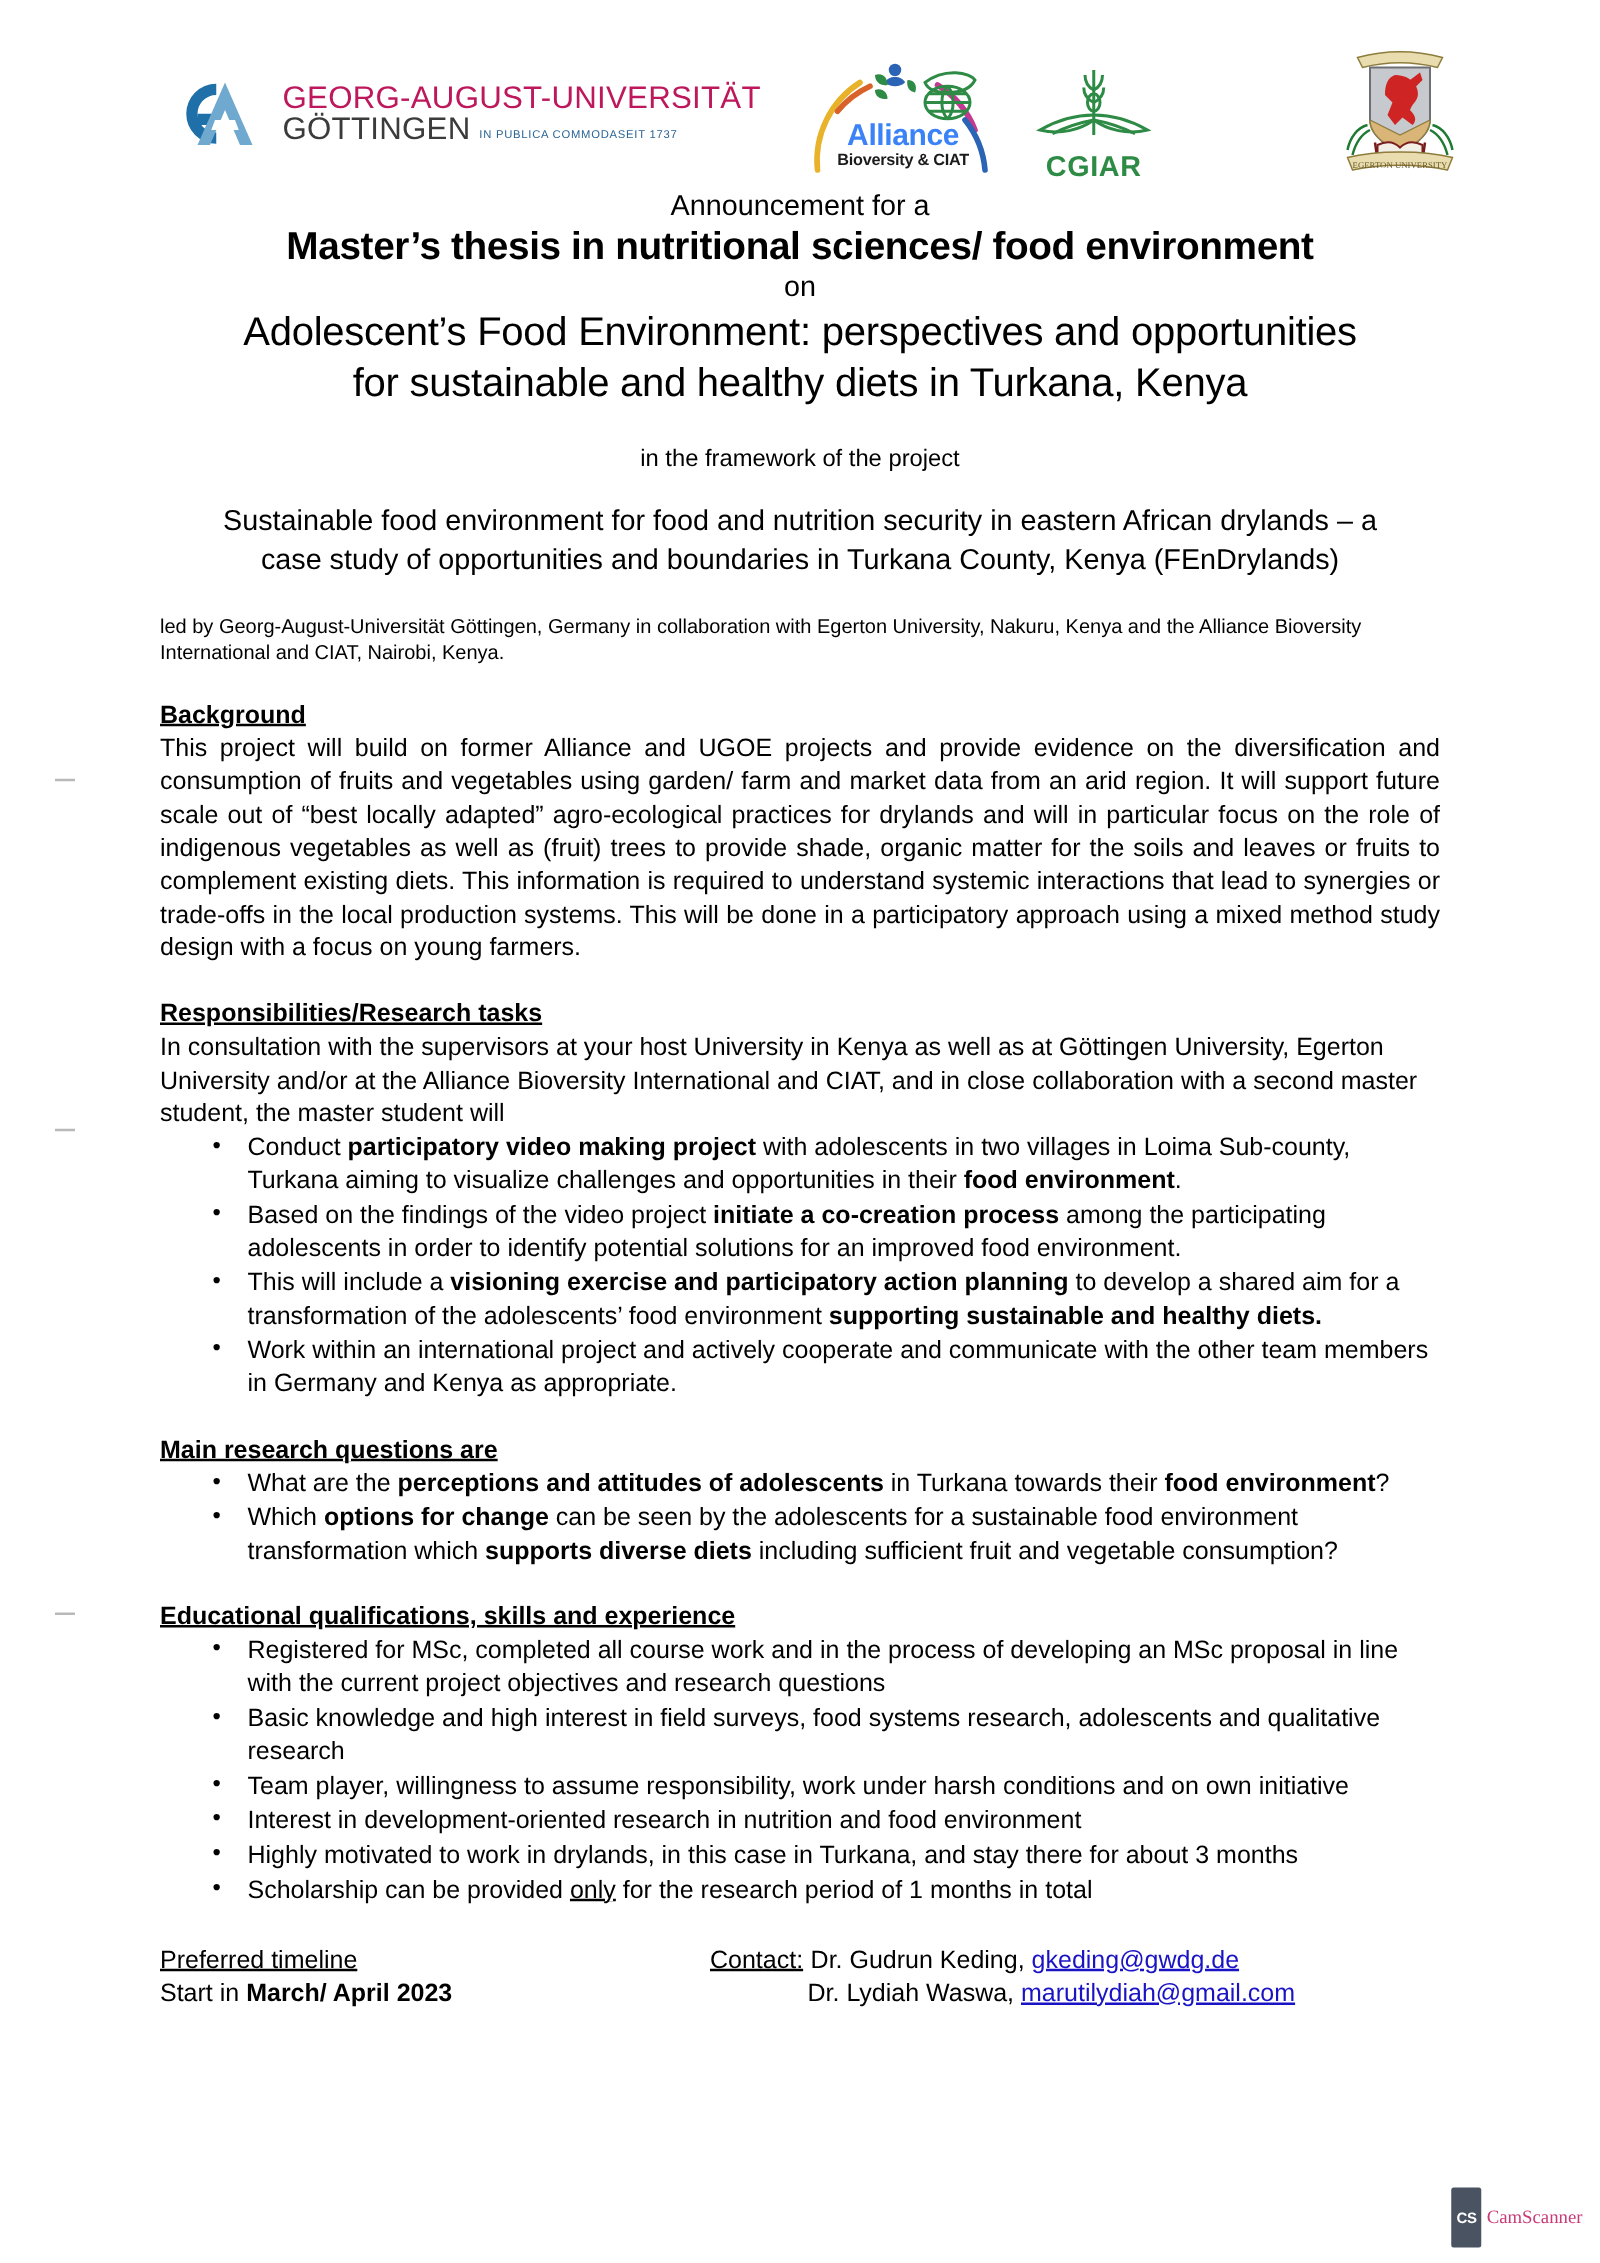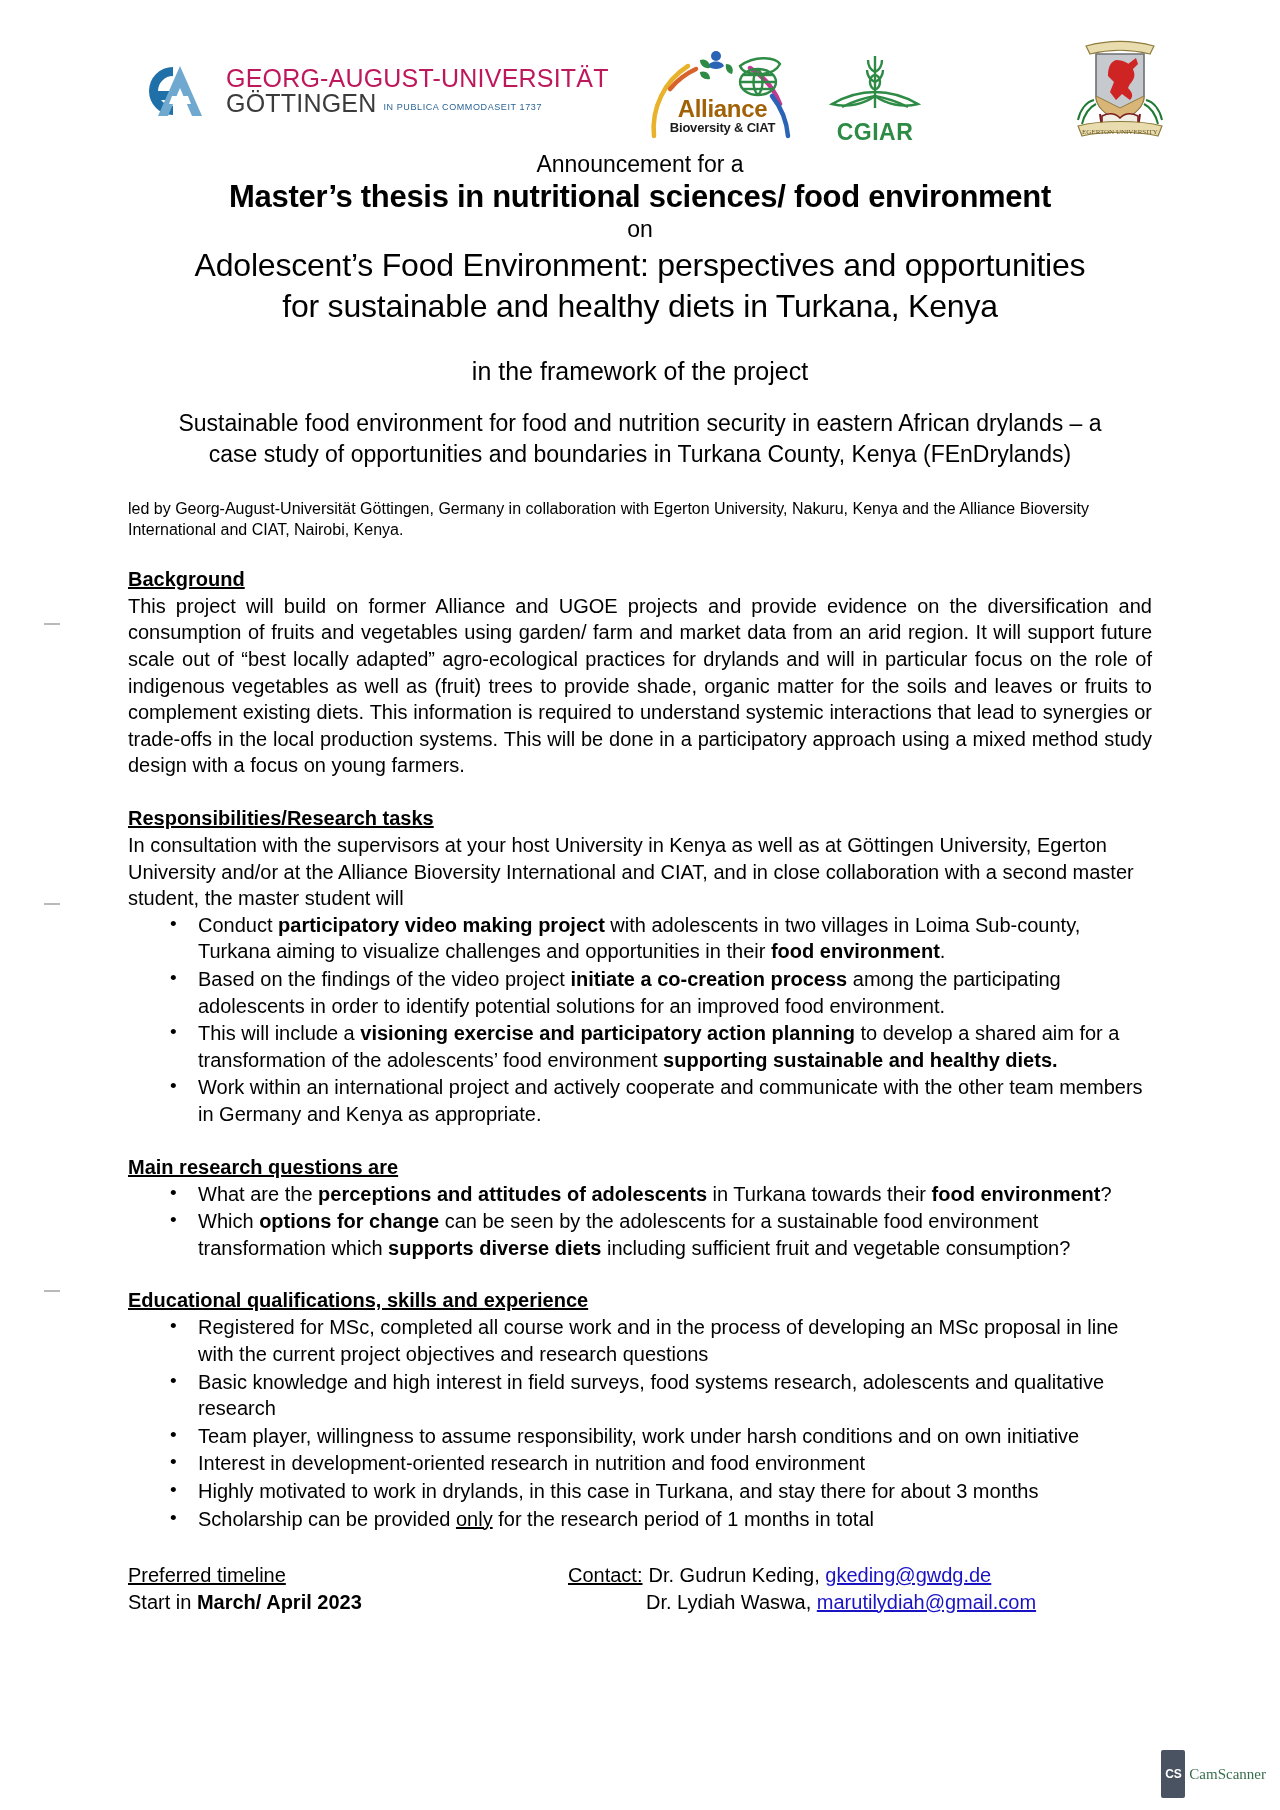--- a/index.html
+++ b/index.html
@@ -86,21 +86,21 @@
     position: absolute;
     left: 0;
     top: 52px;
     width: 165px;
     text-align: center;
     line-height: 1.05;
   }
   .alliance-name {
     font-size: 24px;
     font-weight: bold;
-    color: #a16207;
+    color: #3b82f6;
     letter-spacing: -0.3px;
   }
   .alliance-sub {
     font-size: 13px;
     font-weight: bold;
     color: #1b1b1b;
     letter-spacing: -0.2px;
   }
 
   
@@ -152,21 +152,21 @@
     font-size: 23px;
     line-height: 1.3;
   }
   .title-sub {
     font-size: 32px;
     font-weight: normal;
     line-height: 1.28;
     letter-spacing: -0.2px;
   }
   .framework {
-    font-size: 25px;
+    font-size: 19px;
     margin-top: 30px;
   }
   .project-title {
     font-size: 23px;
     line-height: 1.34;
     margin-top: 22px;
   }
   .ledby {
     font-size: 16px;
     line-height: 1.32;
@@ -268,21 +268,21 @@
     background: #2a3646;
     color: #ffffff;
     font-size: 12px;
     font-weight: bold;
     padding: 17px 4px;
     border-radius: 2px;
     letter-spacing: -0.3px;
   }
   .cs-word {
     font-size: 15px;
-    color: #14532d;
+    color: #be185d;
     font-family: "Liberation Serif", serif;
   }
 </style>
 </head>
 <body>
 
 <div class="page">
 
   <div class="logo-bar">
 

